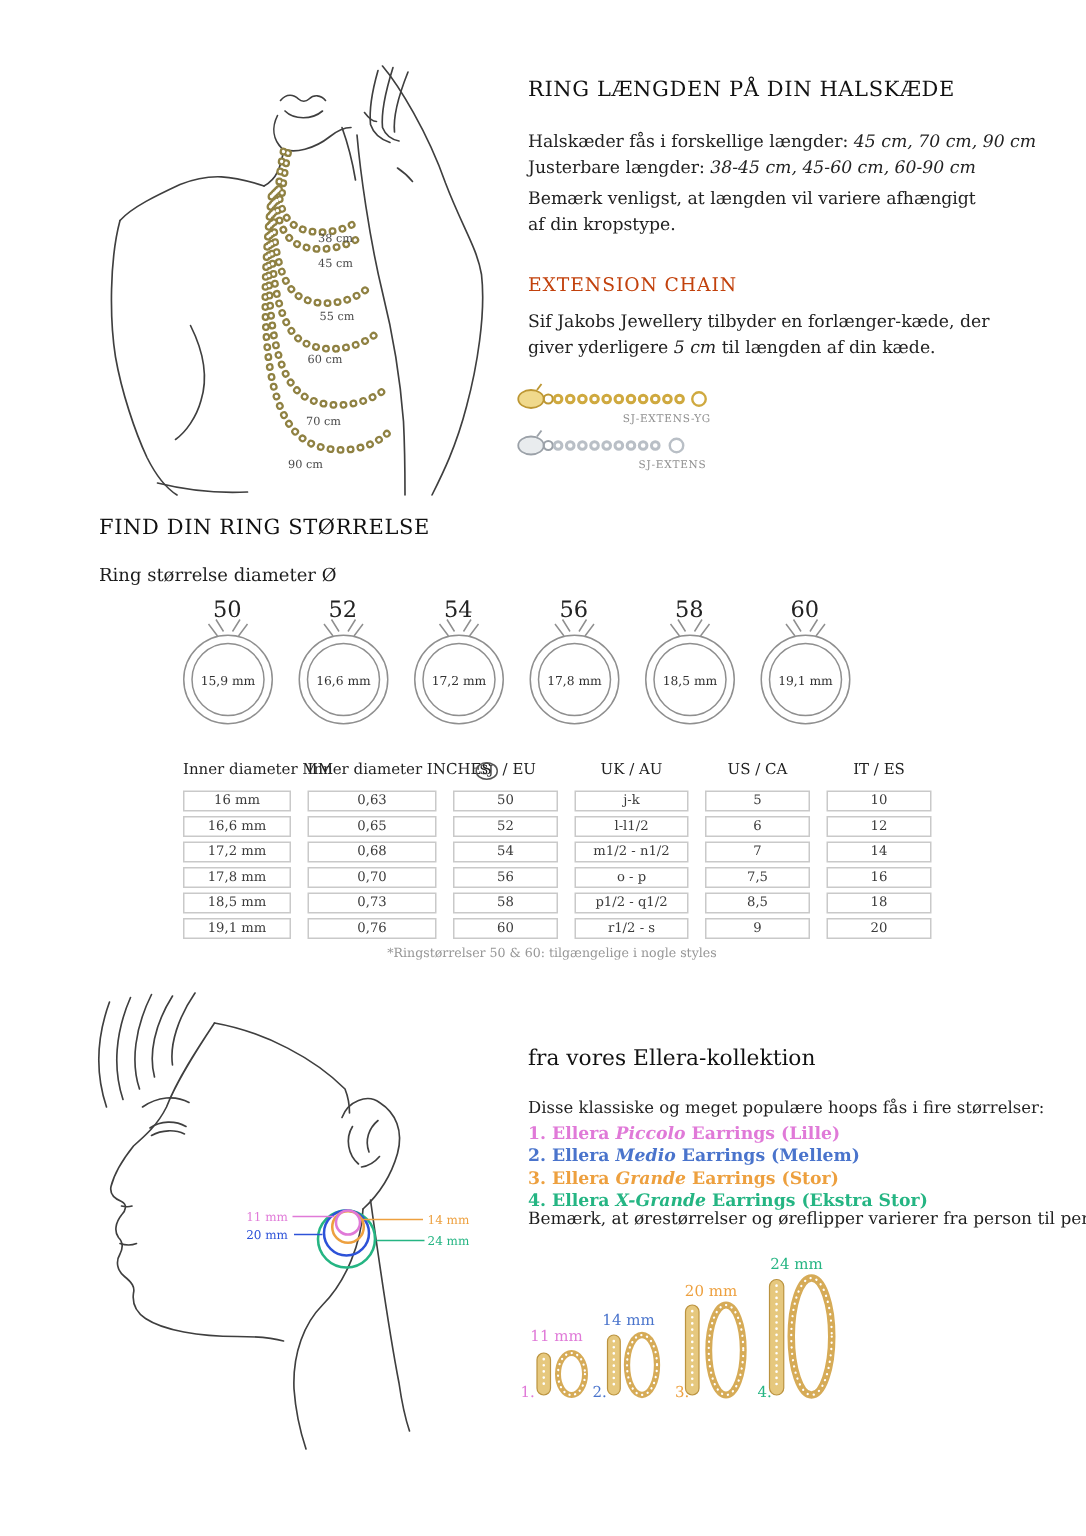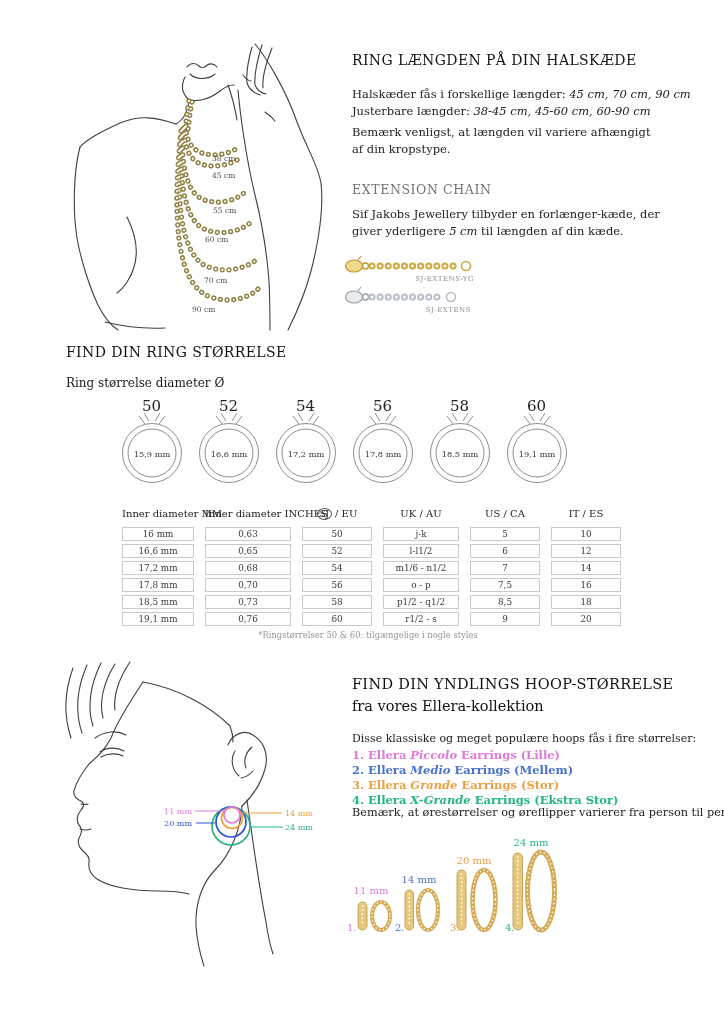--- a/index.html
+++ b/index.html
@@ -1,21 +1,21 @@
 <!DOCTYPE html>
 <html><head>
 <meta charset="utf-8">
 <style>
   html,body{margin:0;padding:0;background:#fff;}
   .page{position:relative;width:724px;height:1024px;background:#fff;overflow:hidden;
         font-family:"DejaVu Serif", serif;color:#1c1c1c;}
   .abs{position:absolute;}
   
   .h-main{font-size:14px;letter-spacing:.4px;color:#111;}
-  .h-sub{font-size:12.5px;letter-spacing:.6px;color:#737373;}
+  .h-sub{font-size:12.5px;letter-spacing:.6px;color:#c2410c;}
   .body-text{font-size:11.5px;line-height:16.5px;color:#222;}
   .ital{font-style:italic;}
   
   .chain-label{position:absolute;font-size:7px;letter-spacing:.5px;color:#8f8f8f;text-align:right;}
   
   #rings-row{display:flex;}
   .ring{width:77px;text-align:center;position:relative;}
   .ring-num{font-size:15px;height:15px;line-height:15px;color:#222;}
   .ring svg{display:block;margin:-3px auto 0;}
   
@@ -215,21 +215,21 @@
         <div class="tcell">10</div>
         <div class="tcell">16,6 mm</div>
         <div class="tcell">0,65</div>
         <div class="tcell">52</div>
         <div class="tcell">l-l1/2</div>
         <div class="tcell">6</div>
         <div class="tcell">12</div>
         <div class="tcell">17,2 mm</div>
         <div class="tcell">0,68</div>
         <div class="tcell">54</div>
-        <div class="tcell">m1/6 - n1/2</div>
+        <div class="tcell">m1/2 - n1/2</div>
         <div class="tcell">7</div>
         <div class="tcell">14</div>
         <div class="tcell">17,8 mm</div>
         <div class="tcell">0,70</div>
         <div class="tcell">56</div>
         <div class="tcell">o - p</div>
         <div class="tcell">7,5</div>
         <div class="tcell">16</div>
         <div class="tcell">18,5 mm</div>
         <div class="tcell">0,73</div>
@@ -282,21 +282,20 @@
       <line x1="196" y1="169" x2="228" y2="169" stroke="#25b583"></line>
     </g>
     <g font-size="8">
       <text x="137" y="156" text-anchor="end" fill="#e07ad8">11 mm</text>
       <text x="137" y="168" text-anchor="end" fill="#2d52d8">20 mm</text>
       <text x="230" y="158" fill="#eda03f">14 mm</text>
       <text x="230" y="172" fill="#25b583">24 mm</text>
     </g>
   </svg>
 
-  <div class="abs hoop-title" style="left:352px;top:676px;">FIND DIN YNDLINGS HOOP-STØRRELSE</div>
   <div class="abs hoop-title2" style="left:352px;top:698px;">fra vores Ellera-kollektion</div>
   <div class="abs hoop-intro" style="left:352px;top:732px;">Disse klassiske og meget populære hoops fås i fire størrelser:</div>
   <div id="hoop-list" class="abs" style="left:352px;top:748px;font-weight:bold;">
       <div class="hoop-item" style="color: rgb(224, 122, 216);"><span>1. Ellera </span><i>Piccolo</i><span> Earrings (Lille)</span></div>
       <div class="hoop-item" style="color: rgb(74, 116, 204);"><span>2. Ellera </span><i>Medio</i><span> Earrings (Mellem)</span></div>
       <div class="hoop-item" style="color: rgb(237, 160, 63);"><span>3. Ellera </span><i>Grande</i><span> Earrings (Stor)</span></div>
       <div class="hoop-item" style="color: rgb(37, 181, 131);"><span>4. Ellera </span><i>X-Grande</i><span> Earrings (Ekstra Stor)</span></div>
     </div>
   <div class="abs hoop-note" style="left:352px;top:806px;">Bemærk, at ørestørrelser og øreflipper varierer fra person til person.</div>
 

